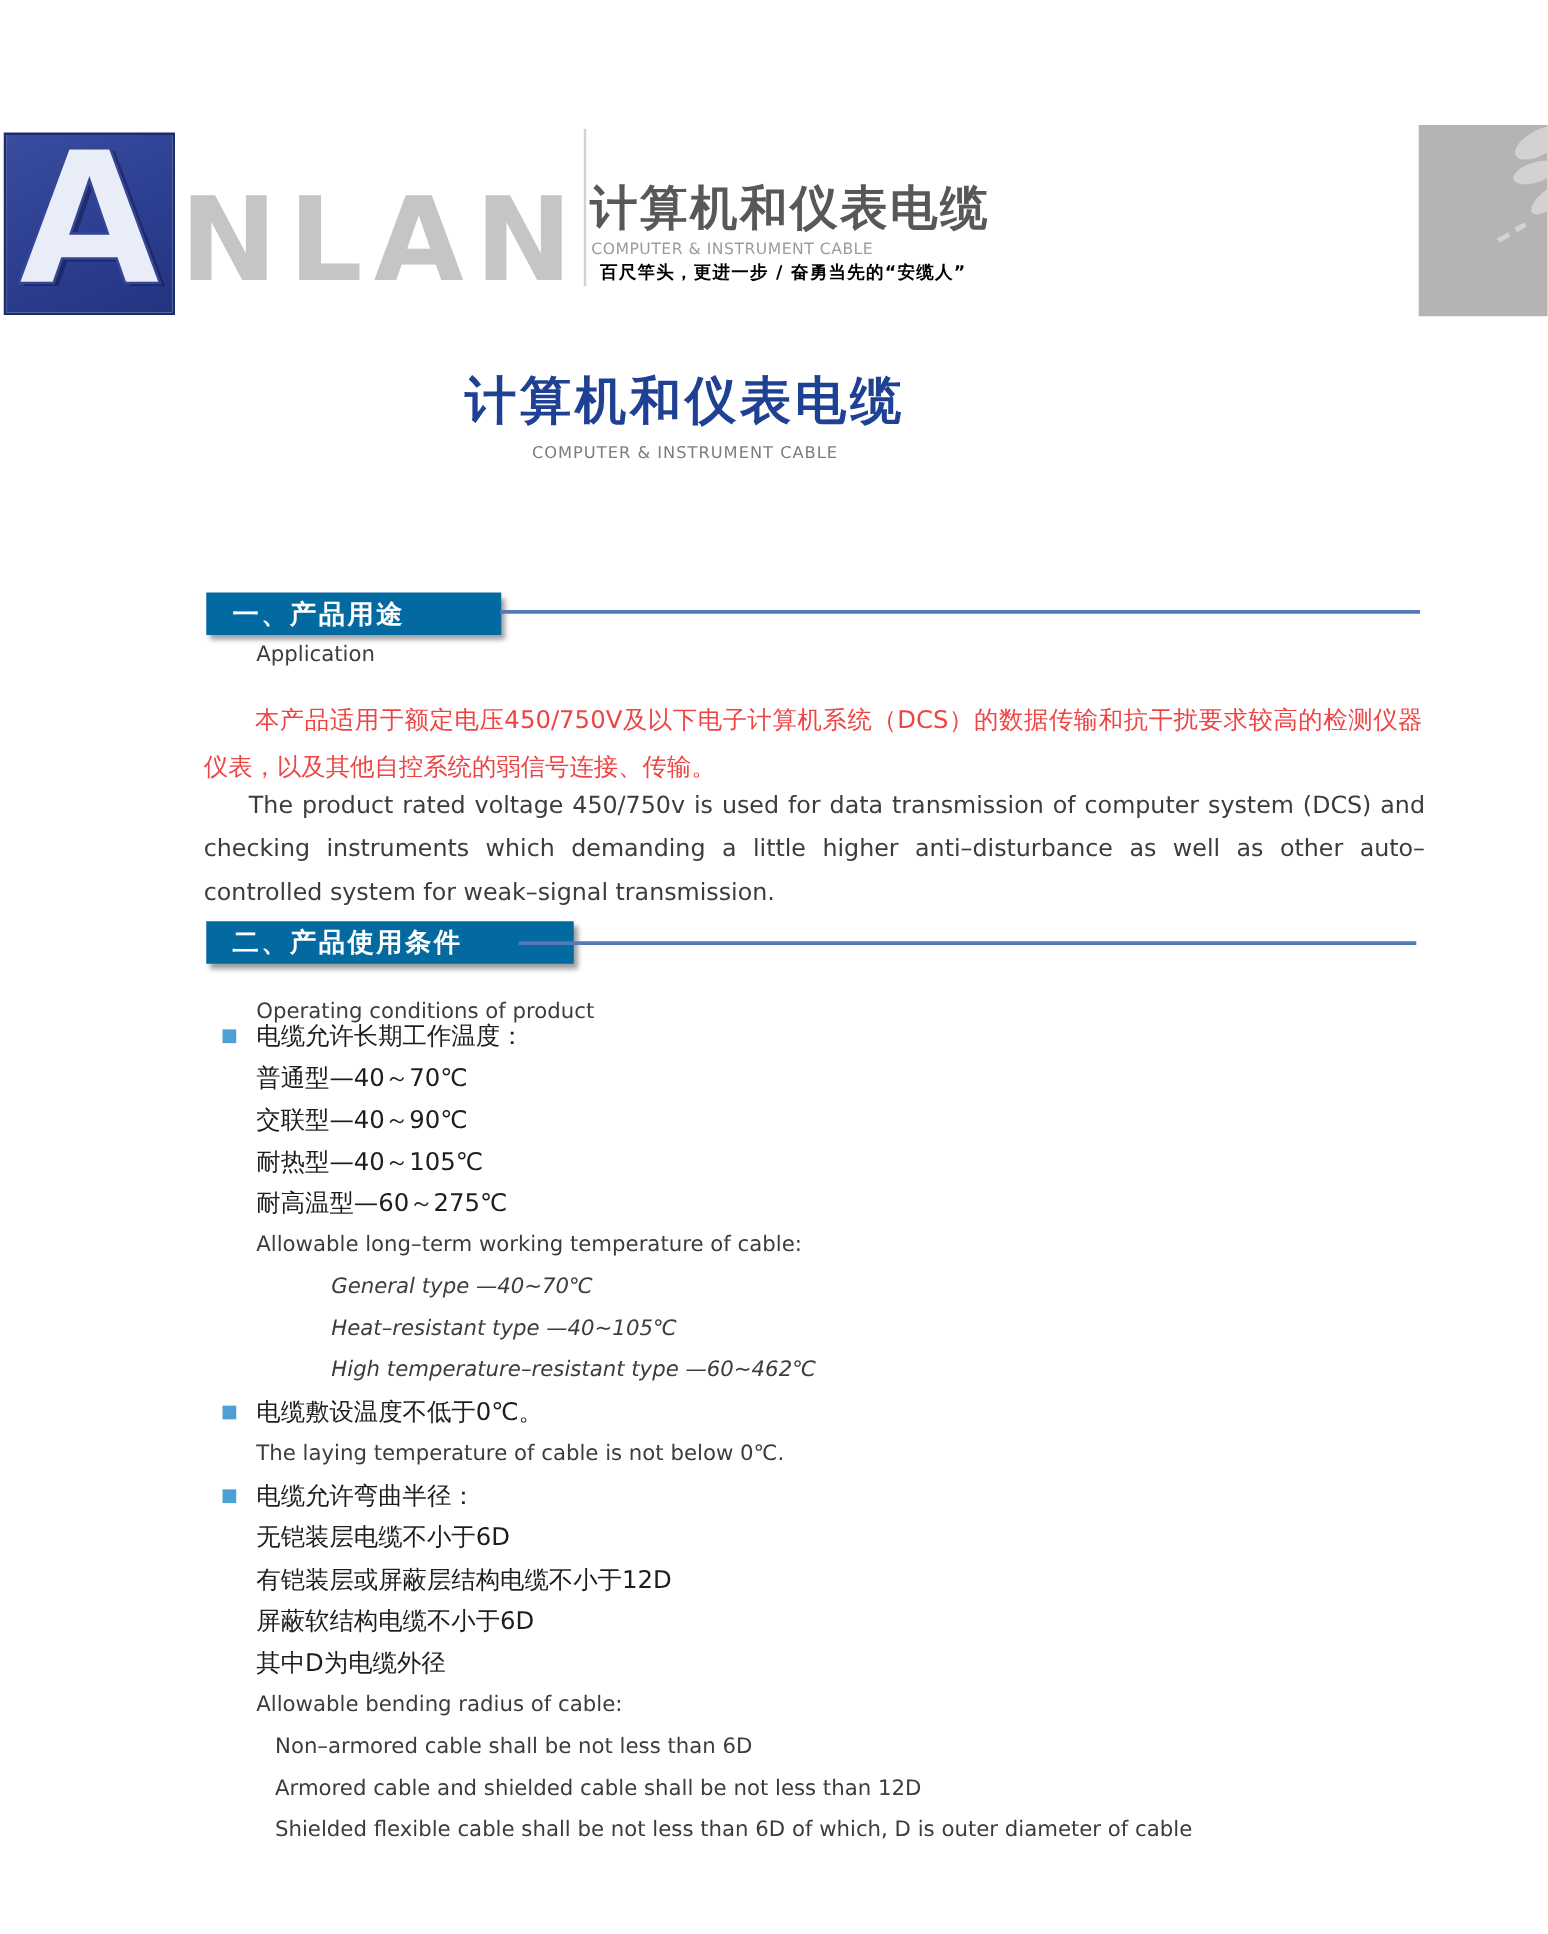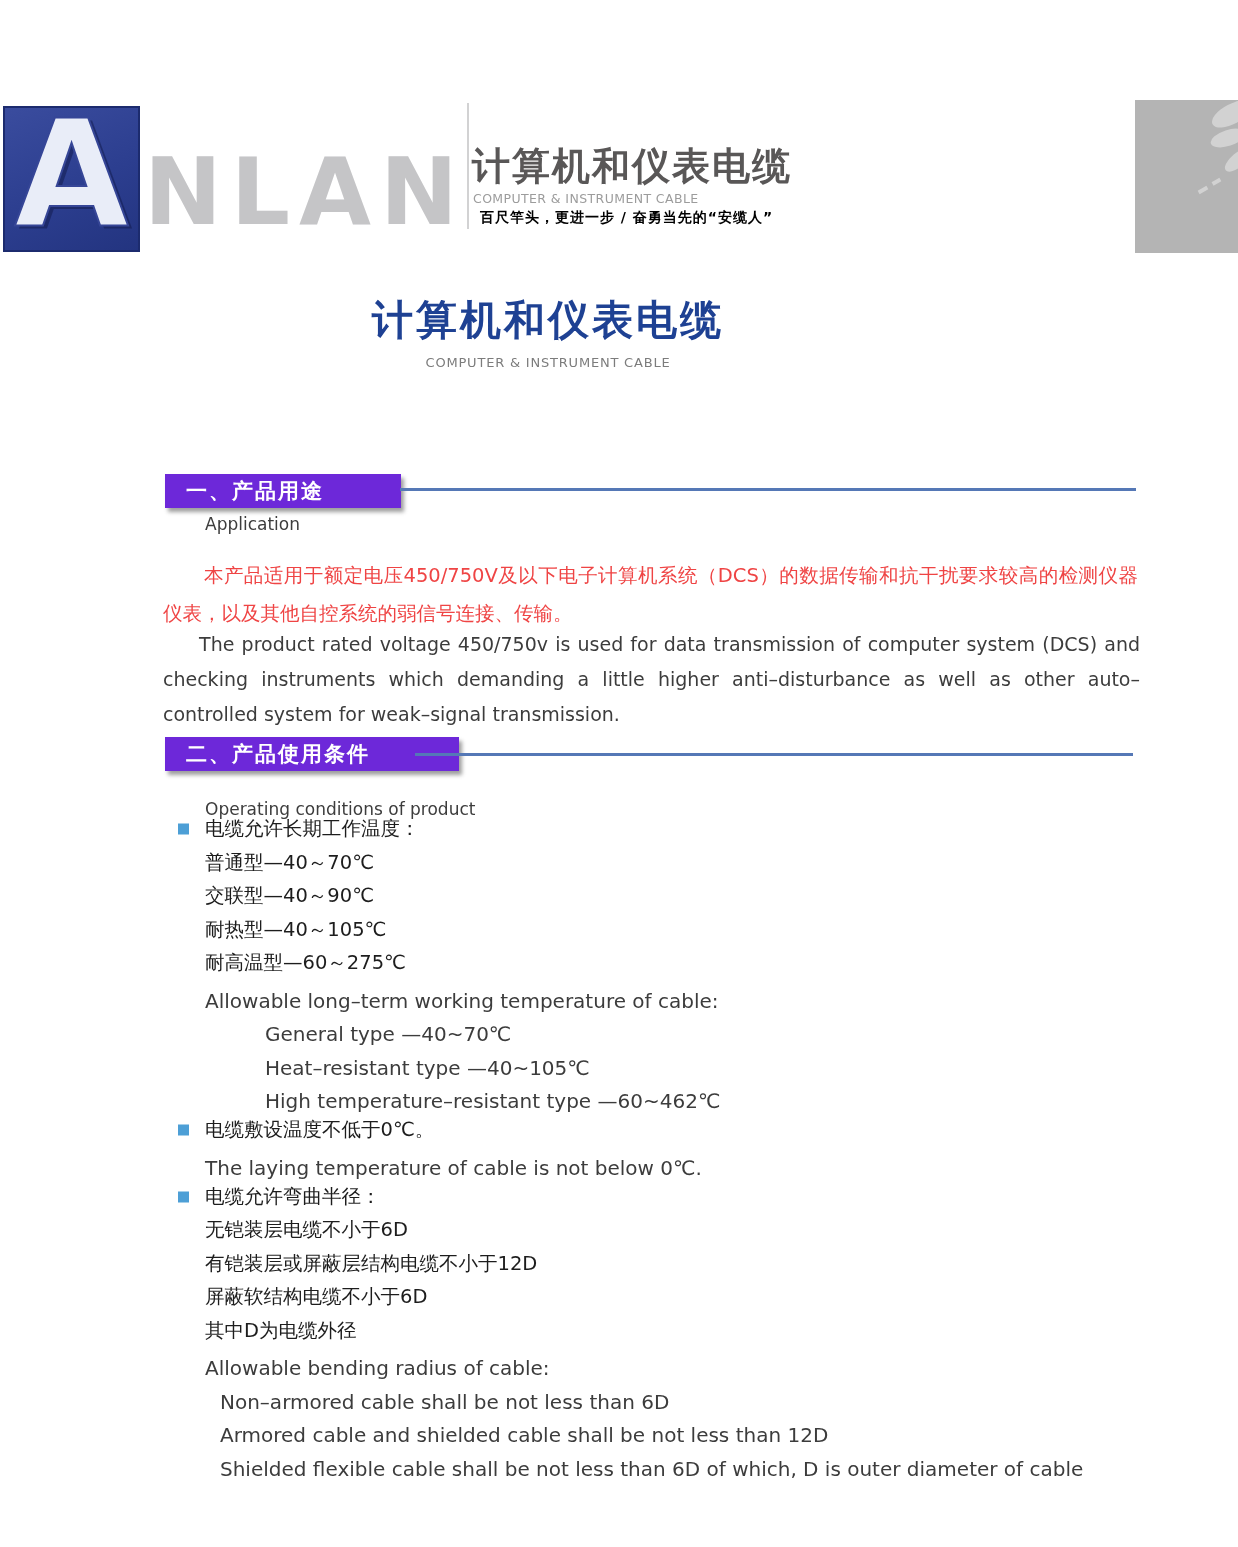--- a/index.html
+++ b/index.html
@@ -45,21 +45,21 @@
     position:absolute;left:1135px;top:100px;width:103px;height:153px;
     background:#b4b4b4;overflow:hidden;
   }
   .corner-box svg{position:absolute;right:-8px;top:-4px;}
   
   .hero{position:absolute;left:163px;top:296px;width:770px;text-align:center;}
   .hero-title{font-size:41px;font-weight:bold;letter-spacing:3px;color:#1e4193;line-height:1.2;}
   .hero-sub{margin-top:10px;font-size:13px;color:#7c7c7c;letter-spacing:.8px;}
   
   .sec-box{
-    position:absolute;left:165px;height:34px;background:#6d28d9;
+    position:absolute;left:165px;height:34px;background:#0369a1;
     color:#ffffff;font-size:21px;font-weight:bold;letter-spacing:2px;
     display:flex;align-items:center;padding-left:21px;box-sizing:border-box;
     box-shadow:3px 4px 4px rgba(0,0,0,.38);
   }
   #sec1-box{top:474px;width:236px;}
   #sec2-box{top:737px;width:294px;}
   .sec-rule{position:absolute;height:3px;background:#5578b6;}
   #sec1-rule{left:400px;top:488px;width:736px;}
   #sec2-rule{left:415px;top:753px;width:718px;}
   .sec-sub-en{position:absolute;left:205px;font-size:17px;color:#3d3d3d;}
@@ -73,23 +73,23 @@
   }
   .para-en{
     position:absolute;left:163px;top:627px;width:977px;
     font-size:19px;line-height:35px;color:#3c3c3c;
     text-align:justify;text-indent:1.9em;
   }
   
   #conditions-list{position:absolute;left:165px;top:812px;width:975px;}
   .cond-row{position:relative;height:33.45px;display:flex;align-items:center;}
   .cond-row.cn{font-size:19.5px;color:#1d1d1d;}
-  .cond-row.en{font-size:20px;color:#3c3c3c;align-items:flex-end;}
+  .cond-row.en{font-size:17px;color:#3c3c3c;}
   .cond-row.ind-body{padding-left:40px;}
-  .cond-row.ind-type{padding-left:100px;}
+  .cond-row.ind-type{padding-left:100px;font-style:italic;}
   .cond-row.ind-bend{padding-left:55px;}
   .cond-row .bullet{
     position:absolute;left:13px;top:50%;transform:translateY(-50%);
     width:11px;height:11px;background:#4d9fd6;
   }
 </style>
 </head>
 <body>
 
 <div class="logo-square">

